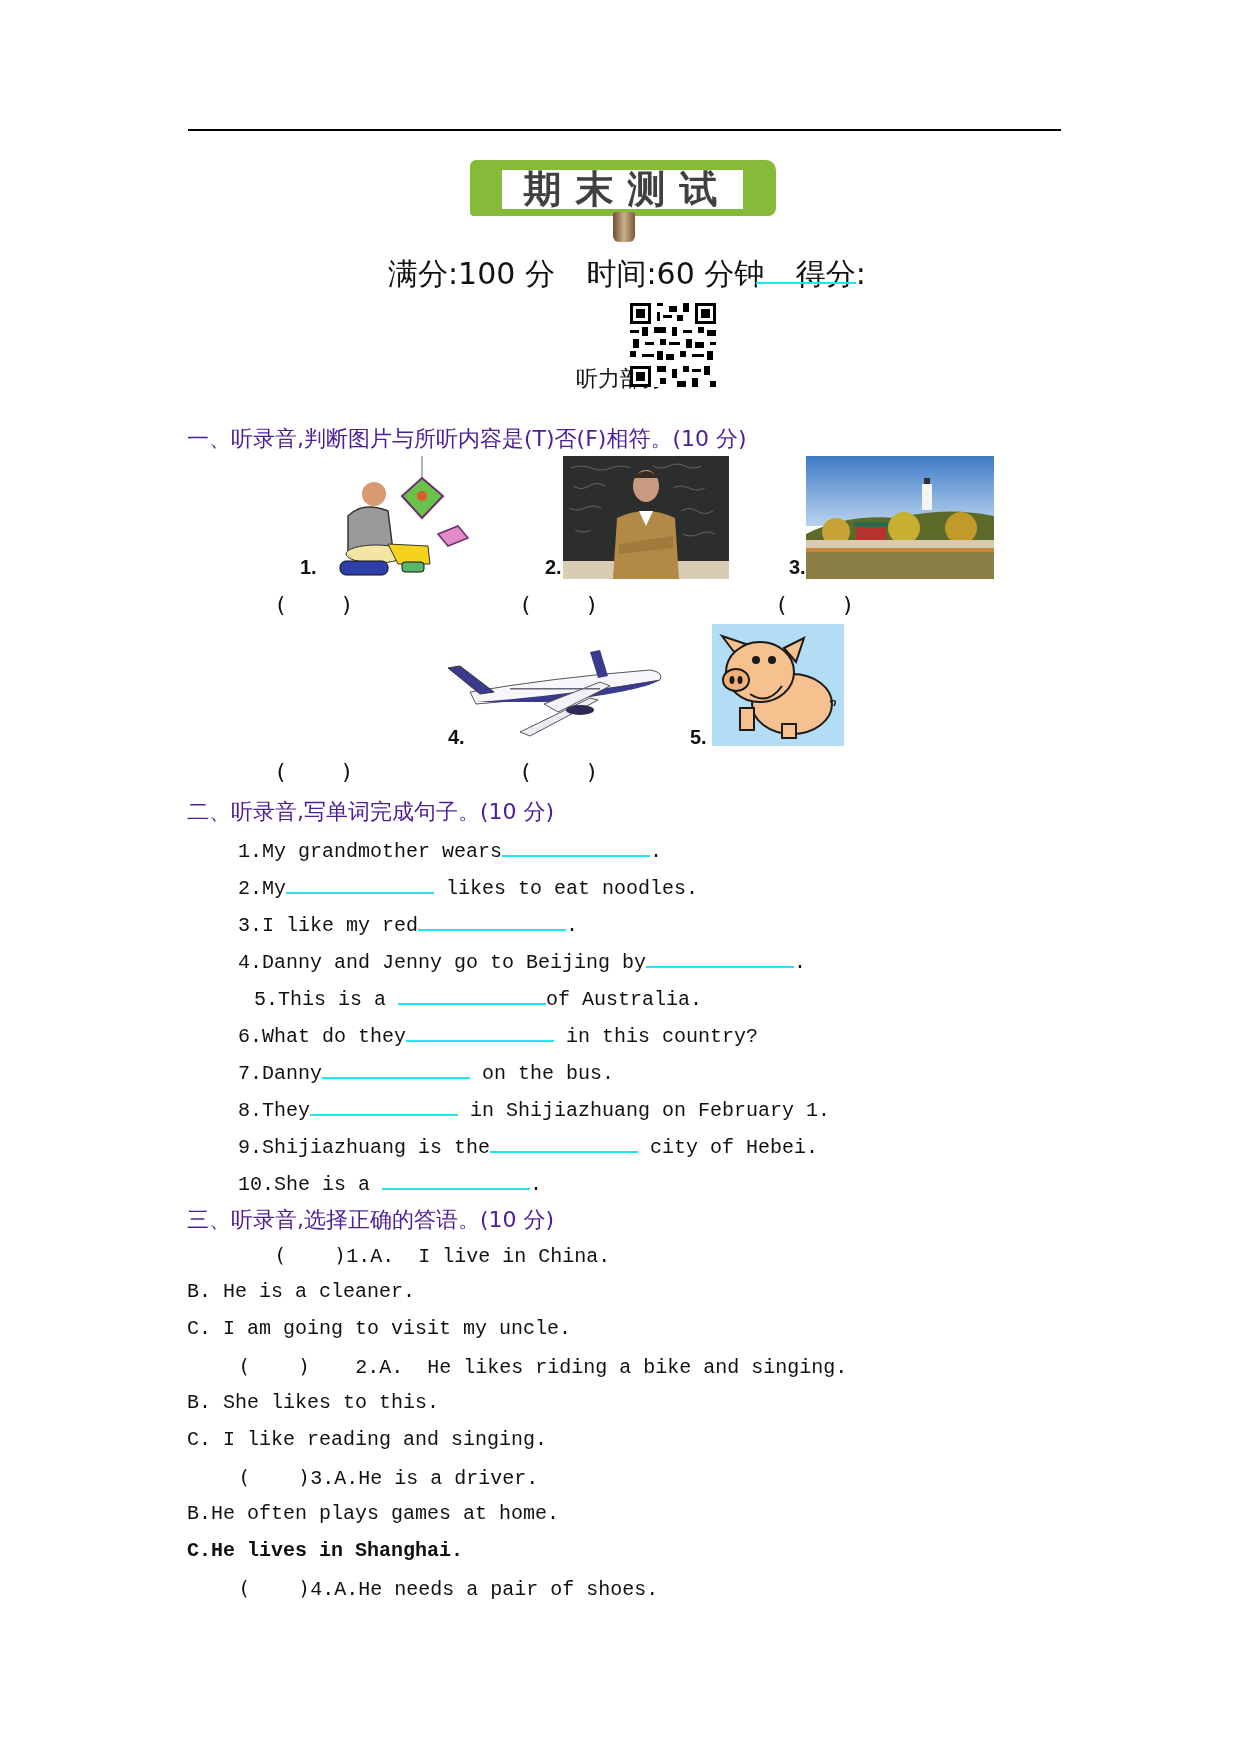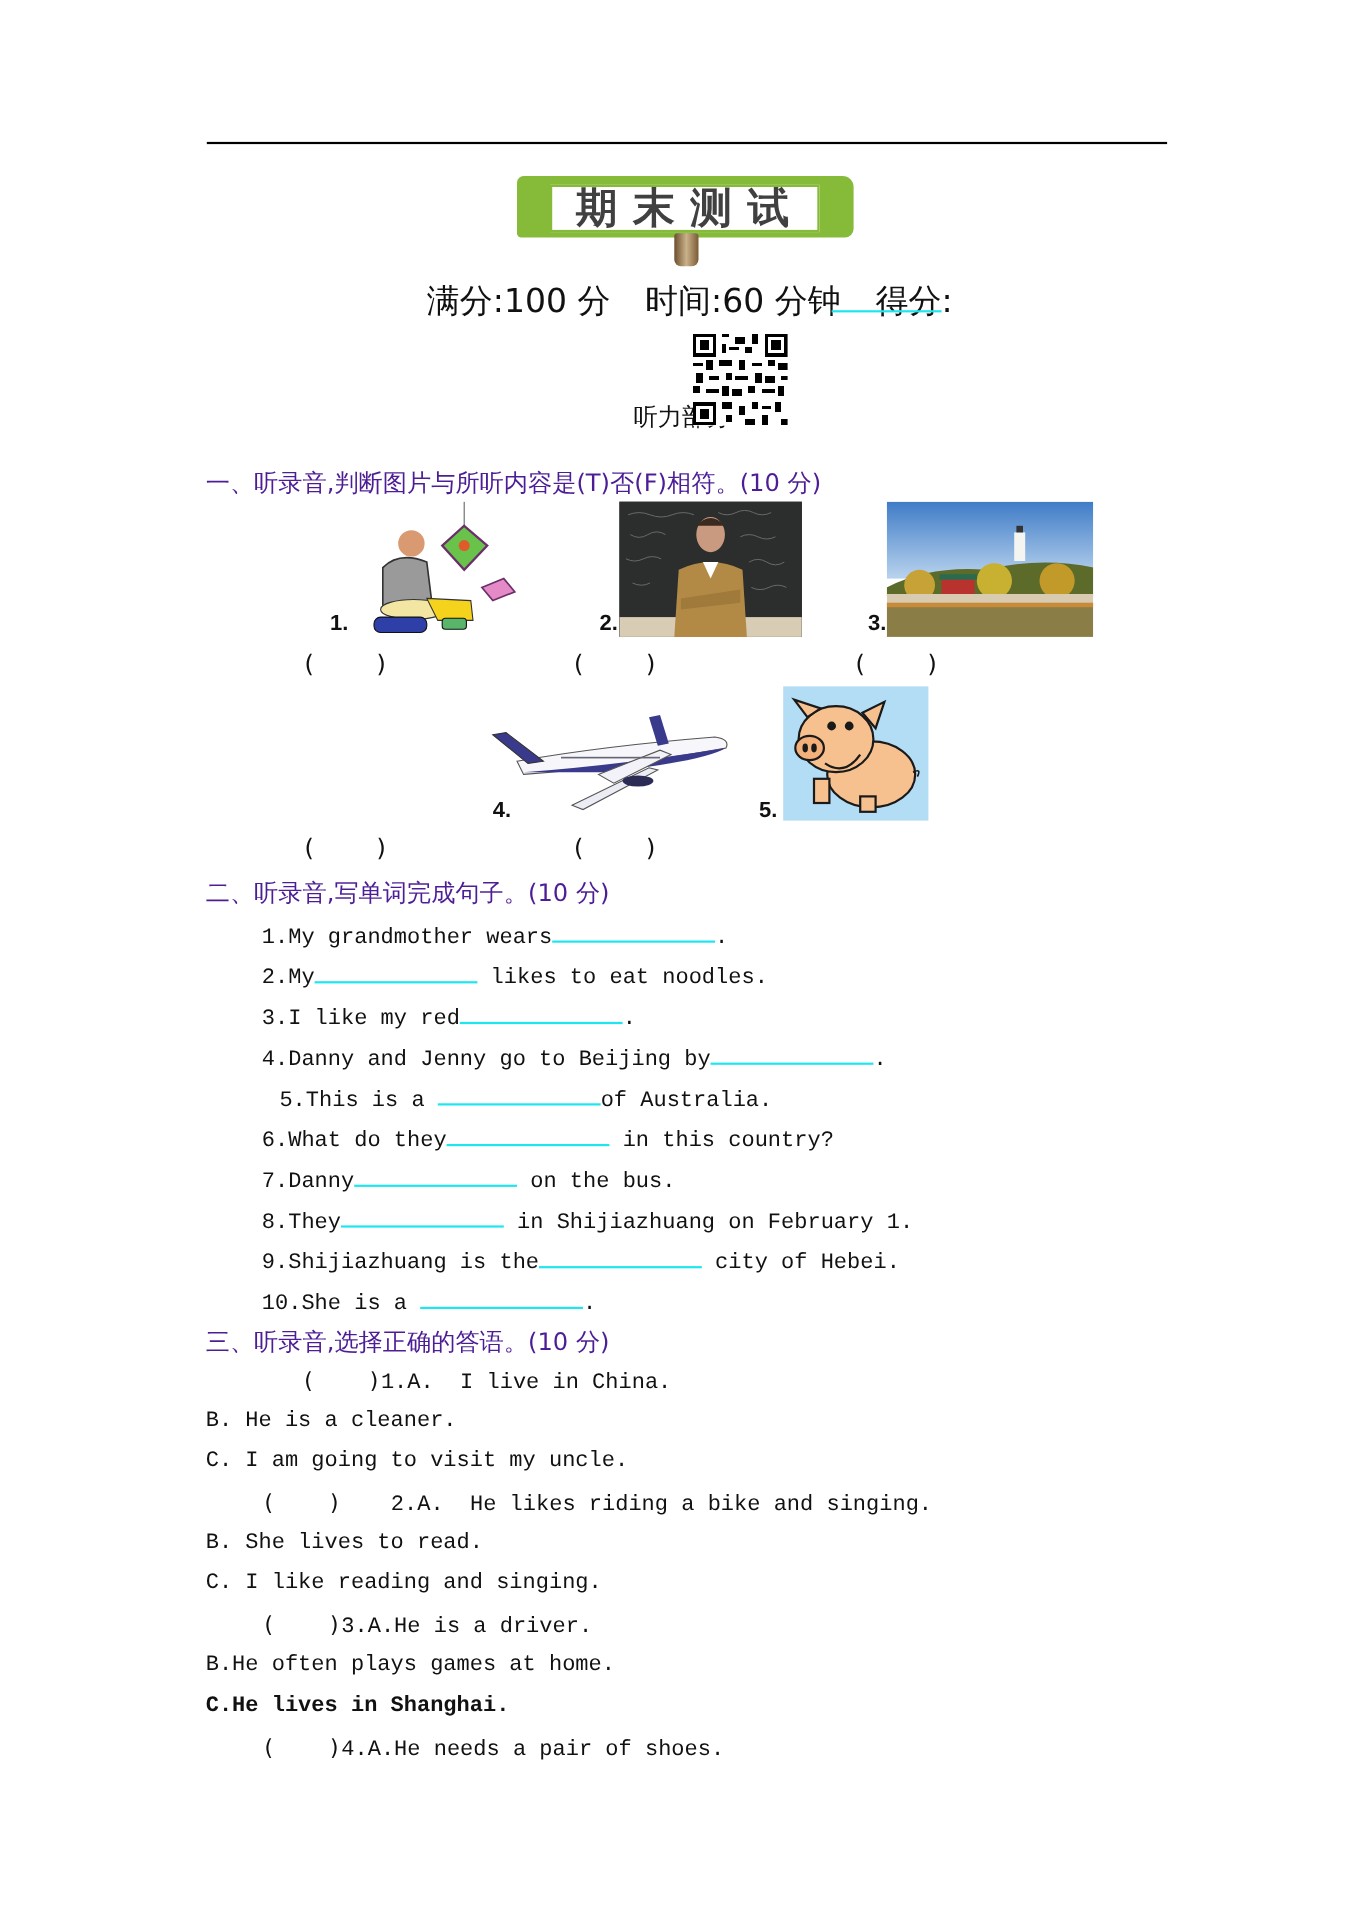--- a/index.html
+++ b/index.html
@@ -220,20 +220,20 @@
 <div class="item" style="left:238px; top:1131px;"><span>9.Shijiazhuang is the</span><span class="blank"></span><span> city of Hebei.</span></div>
 <div class="item" style="left:238px; top:1168px;"><span>10.She is a </span><span class="blank"></span><span>.</span></div>
 
 <div class="abs sec-head" style="top:1205px;">三、听录音,选择正确的答语。(10 分)</div>
 
 <div class="item" style="left:238px; top:1242px;margin-left:36px;"><span style="font-family:'DejaVu Sans Mono',monospace; white-space:pre;">(    )</span><span style="white-space:pre;">1.A.  I live in China.</span></div>
 <div class="item" style="left:187px; top:1279px;">B.  He is a cleaner.</div>
 <div class="item" style="left:187px; top:1316px;">C.  I am going to visit my uncle.</div>
 
 <div class="item" style="left:238px; top:1353px;"><span style="font-family:'DejaVu Sans Mono',monospace; white-space:pre;">(    )</span><span style="white-space:pre;margin-left:45px;">2.A.  He likes riding a bike and singing.</span></div>
-<div class="item" style="left:187px; top:1390px;">B.  She lives to read.</div>
+<div class="item" style="left:187px; top:1390px;">B.  She likes to this.</div>
 <div class="item" style="left:187px; top:1427px;">C.  I like reading and singing.</div>
 
 <div class="item" style="left:238px; top:1464px;"><span style="font-family:'DejaVu Sans Mono',monospace; white-space:pre;">(    )</span><span style="white-space:pre;">3.A.He is a driver.</span></div>
 <div class="item" style="left:187px; top:1501px;">B.He often plays games at home.</div>
 <div class="item" style="left:187px; top:1538px;font-weight:bold;">C.He lives in Shanghai.</div>
 
 <div class="item" style="left:238px; top:1575px;"><span style="font-family:'DejaVu Sans Mono',monospace; white-space:pre;">(    )</span><span style="white-space:pre;">4.A.He needs a pair of shoes.</span></div>
 
 </body></html>

